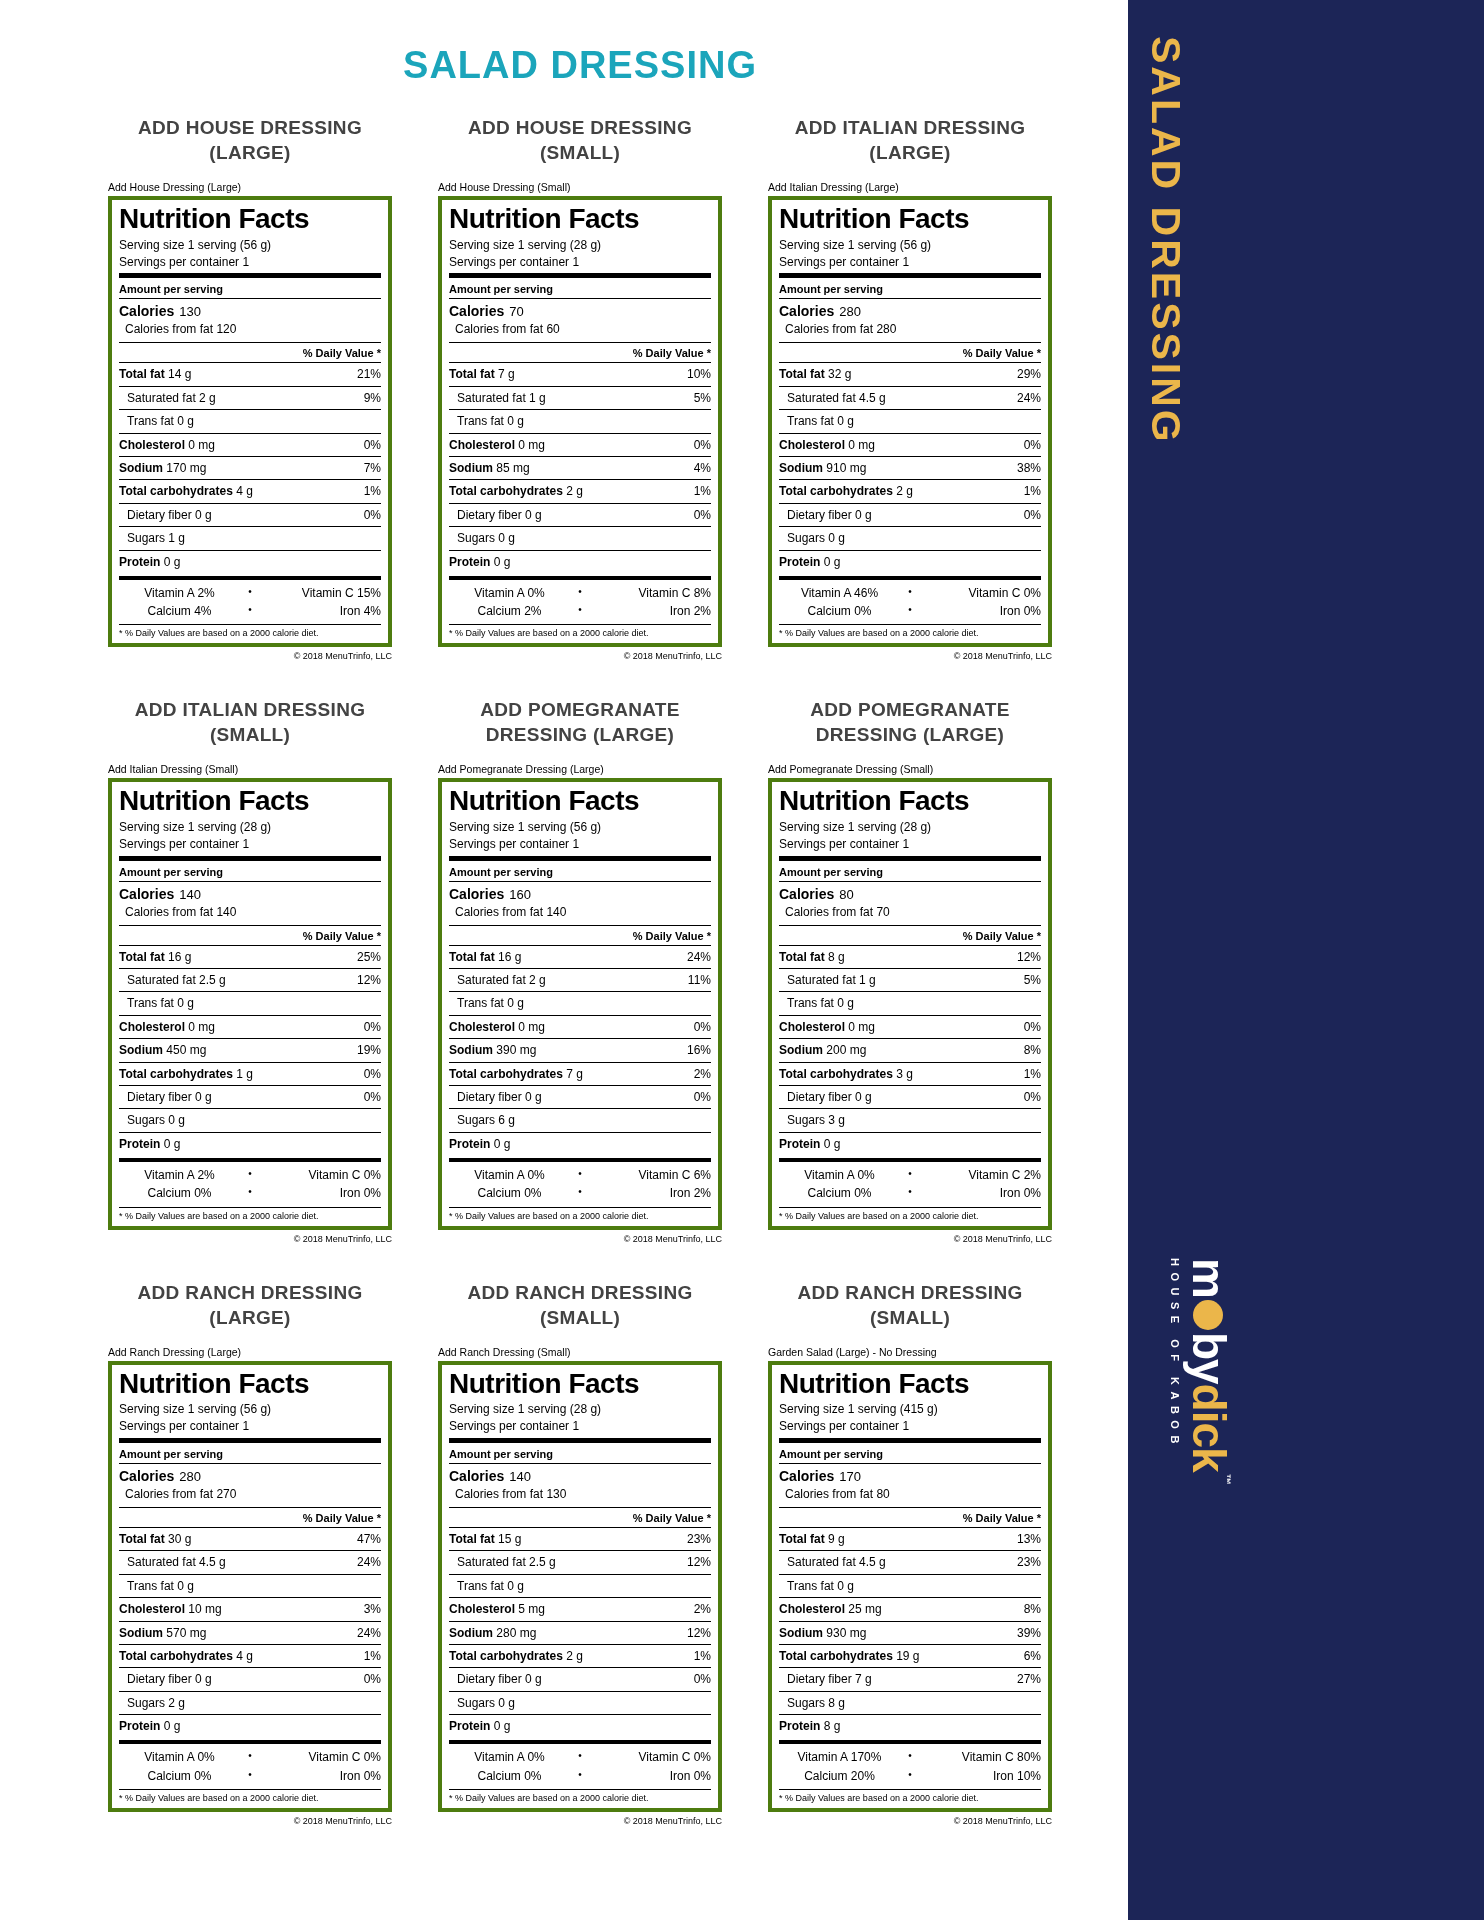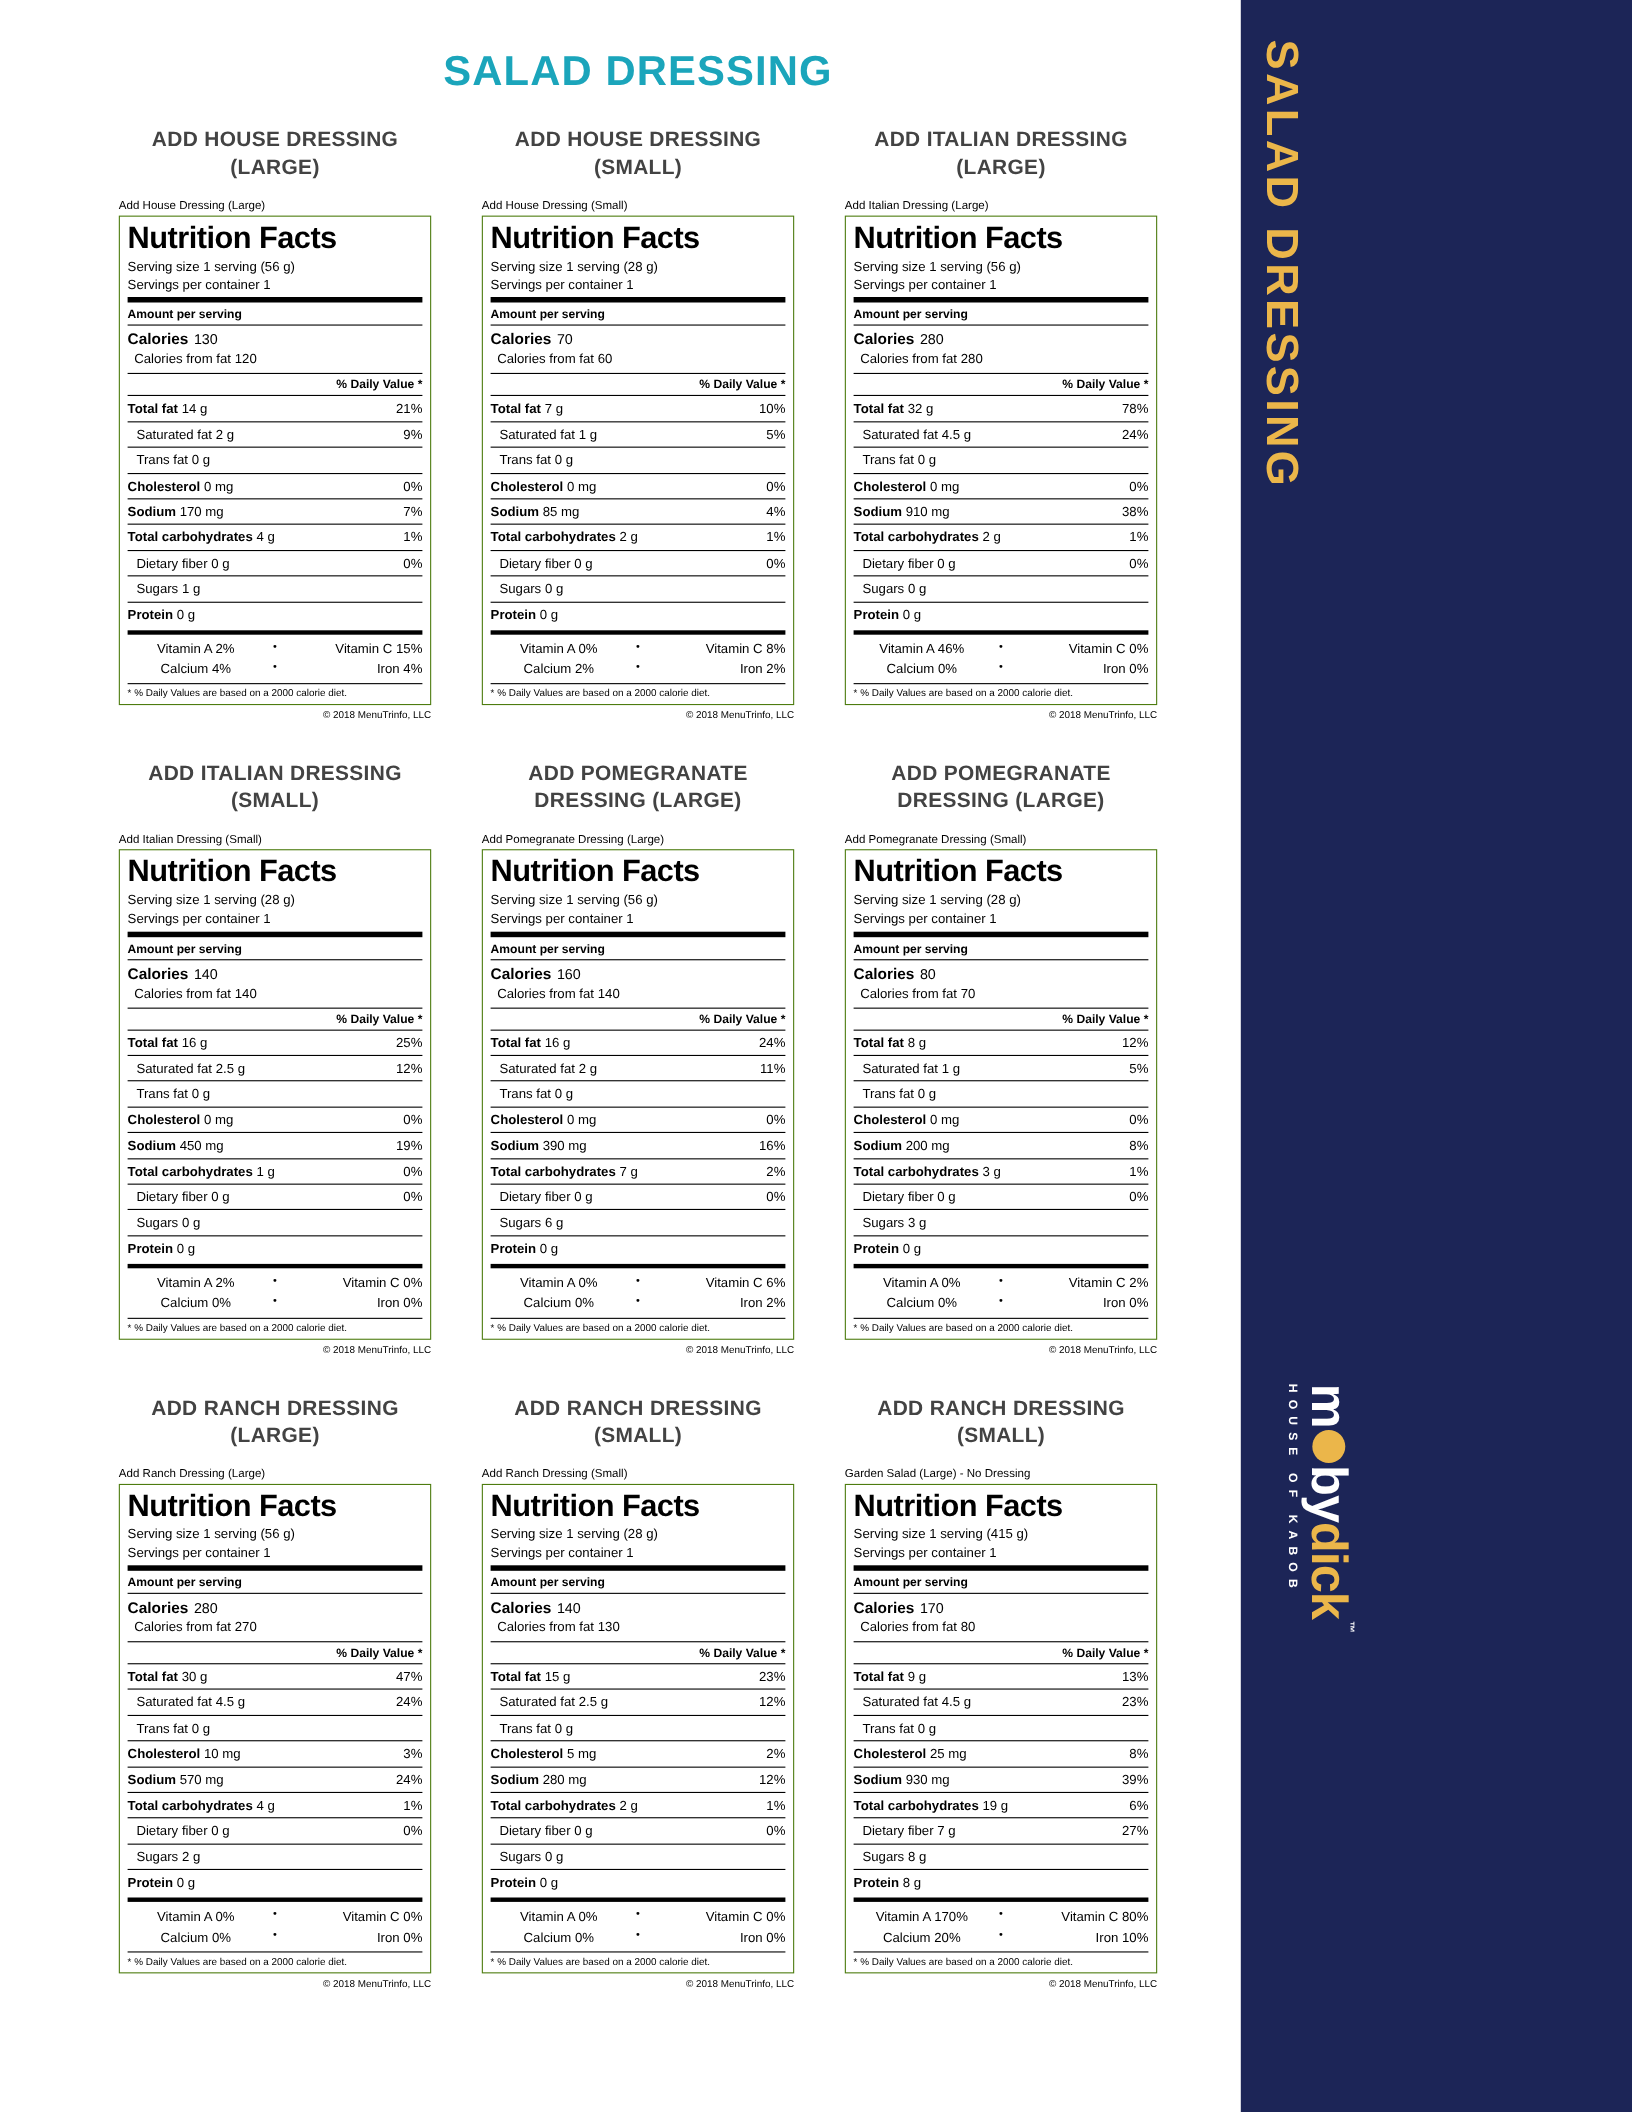--- a/index.html
+++ b/index.html
@@ -32,21 +32,21 @@
     text-align:center;
     color:#434343;
     font-size:19px;
     font-weight:bold;
     line-height:1.32;
     letter-spacing:0.3px;
     min-height:52px;
     margin-bottom:14px;
   }
   .label-name { font-size:10.5px; margin-bottom:3px; }
-  .nf-box { border:1px solid #4d7c0f; background:#fff; padding:4px 7px 5px; }
+  .nf-box { border:4px solid #4d7c0f; background:#fff; padding:4px 7px 5px; }
   .nf-title { font-size:28px; font-weight:bold; letter-spacing:-0.5px; line-height:1.1; padding-bottom:2px; }
   .nf-serving { font-size:12px; line-height:1.4; }
   .bar { background:#000; margin:3px 0; }
   .bar5 { height:5px; }
   .bar4 { height:4px; }
   .hr { border-top:1px solid #000; }
   .nf-amount { font-size:11px; font-weight:bold; padding:2px 0 3px; }
   .nf-cal { font-size:13px; padding:4px 0 1px; }
   .nf-cal b { font-size:14px;margin-top:26px; }
   .cal-val { margin-left:5px; }
@@ -259,21 +259,21 @@
       <div class="bar bar5"></div>
       <div class="nf-amount">Amount per serving</div>
       <div class="hr"></div>
       <div class="nf-cal"><b>Calories</b><span class="cal-val">280</span></div>
       <div class="nf-cff"><span>Calories from fat</span> <span>280</span></div>
       <div class="hr"></div>
       <div class="nf-dvh">% Daily Value *</div>
       <div class="nf-rows">
             <div class="nf-row">
               <span class="nf-rowtext"><b>Total fat</b>&nbsp;32 g</span>
-              <span class="nf-dv">78%</span>
+              <span class="nf-dv">29%</span>
             </div>
             <div class="nf-row indent">
               <span class="nf-rowtext">Saturated fat 4.5 g</span>
               <span class="nf-dv">24%</span>
             </div>
             <div class="nf-row indent">
               <span class="nf-rowtext">Trans fat 0 g</span>
               <span class="nf-dv"></span>
             </div>
             <div class="nf-row">

